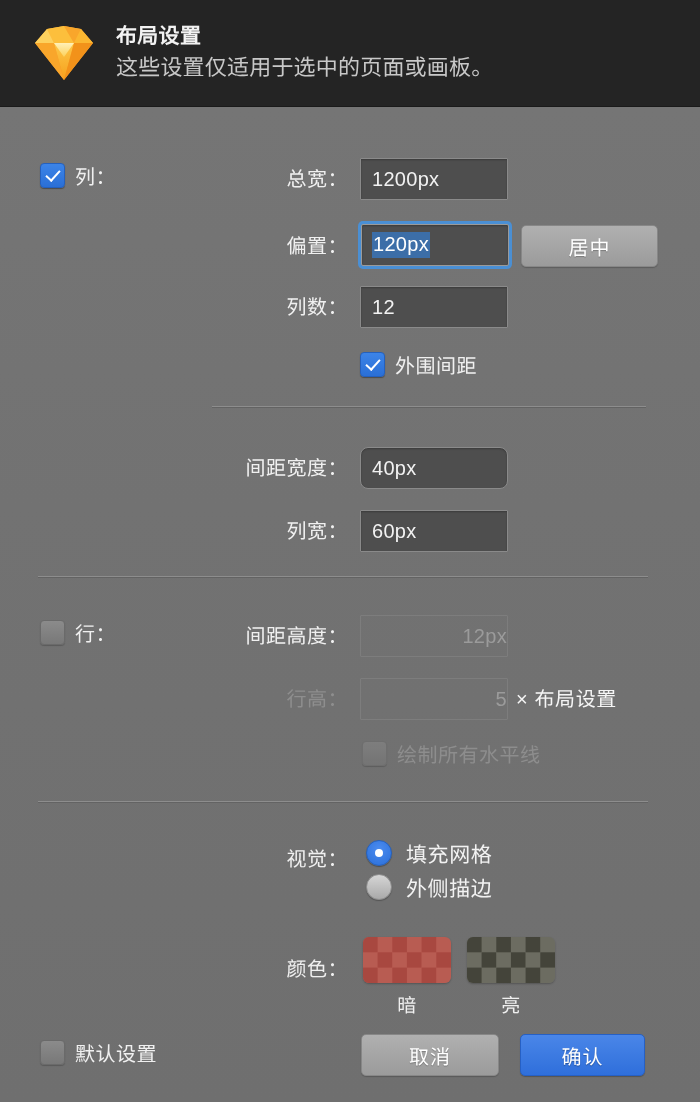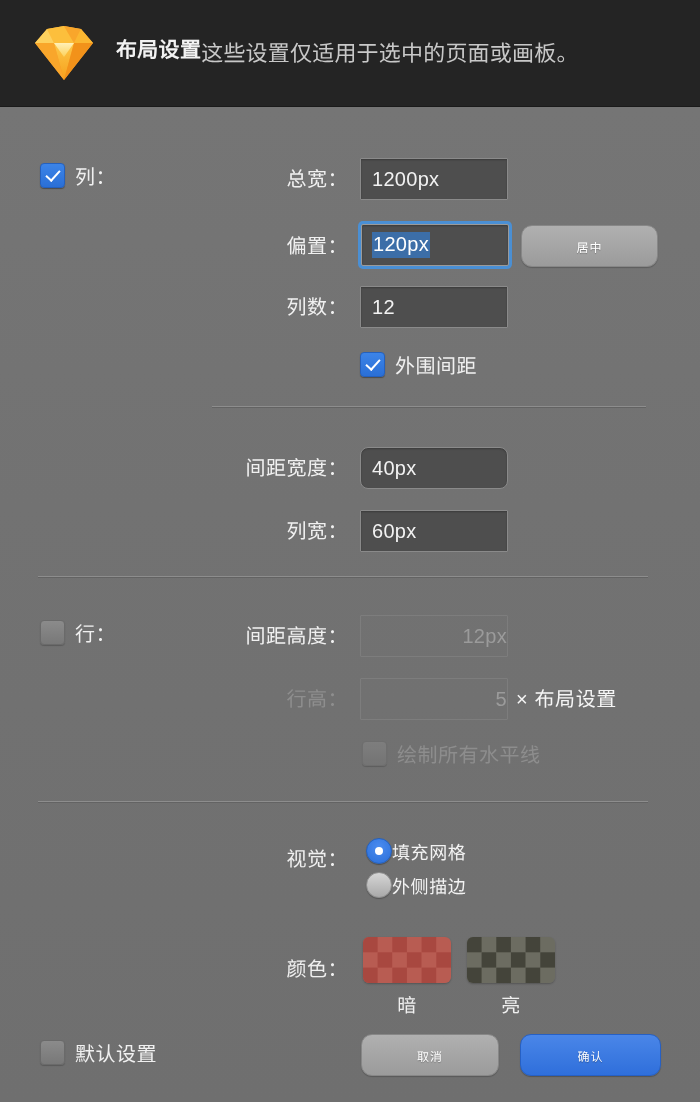--- a/index.html
+++ b/index.html
@@ -28,23 +28,22 @@
   }
   .logo {
     width: 68px;
     height: 60px;
     flex: 0 0 68px;
     margin-right: 18px;
     position: relative;
   }
   .header-text {
     display: flex;
-    flex-direction: row;
+    flex-direction: column;
     justify-content: center;
-    text-align: center;
   }
   .header-title {
     color: #f2f2f2;
     font-size: 21px;
     font-weight: bold;
     line-height: 1.35;
     letter-spacing: 0.3px;
   }
   .header-sub {
     color: #c8c8c8;
@@ -153,22 +152,22 @@
     background: transparent;
     border: 1px solid #7d7d7d;
     color: #9b9b9b;
     box-shadow: none;
     justify-content: flex-end;
   }
 
   
   .btn {
     height: 42px;
-    border-radius: 11px;
-    font-size: 12px;
+    border-radius: 5px;
+    font-size: 20px;
     font-family: "Liberation Sans", "DejaVu Sans", sans-serif;
     display: flex;
     align-items: center;
     justify-content: center;
     letter-spacing: 1px;
     box-sizing: border-box;
     cursor: default;
   }
   .btn-grey {
     background: linear-gradient(to bottom, #b0b0b0, #9b9b9b);
@@ -216,23 +215,23 @@
     height: 8px;
     border-radius: 50%;
     background: #ffffff;
   }
   .radio.off {
     background: linear-gradient(to bottom, #d6d6d6, #a9a9a9);
     border: 1px solid #8f8f8f;
     box-shadow: 0 1px 1px rgba(0,0,0,0.25);
   }
   .radio-label {
-    margin-left: 0;
+    margin-left: 14px;
     color: #f2f2f2;
-    font-size: 18px;
+    font-size: 21px;
     letter-spacing: 0.6px;
     white-space: nowrap;
   }
 
   
   .swatch {
     width: 88px;
     height: 46px;
     border-radius: 6px;
     box-shadow: 0 1px 2px rgba(0,0,0,0.25);
@@ -422,16 +421,16 @@
       <div class="swatch-cap">亮</div>
     </div>
   </div>
 
   <div style="position:absolute; top:921px; left:0; right:0; height:46px;">
     <div style="position:absolute; left:40px; top:10px; display:flex; align-items:center;">
       <span class="cb off"></span>
       <span class="cb-label">默认设置</span>
     </div>
     <div class="btn btn-grey" style="position:absolute; left:361px; top:6px; width:138px;">取消</div>
-    <div class="btn btn-blue" style="position:absolute; left:520px; top:6px; width:141px;">确认</div>
+    <div class="btn btn-blue" style="position:absolute; left:520px; top:6px; width:125px;">确认</div>
   </div>
 
 </div>
 
 </body></html>

